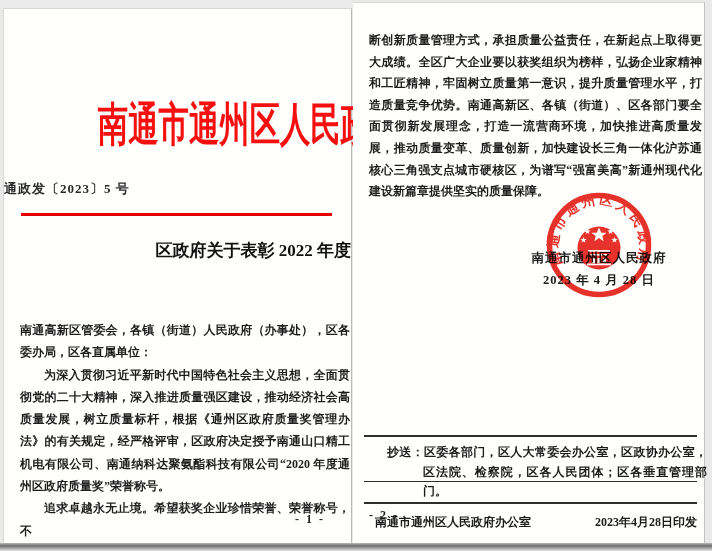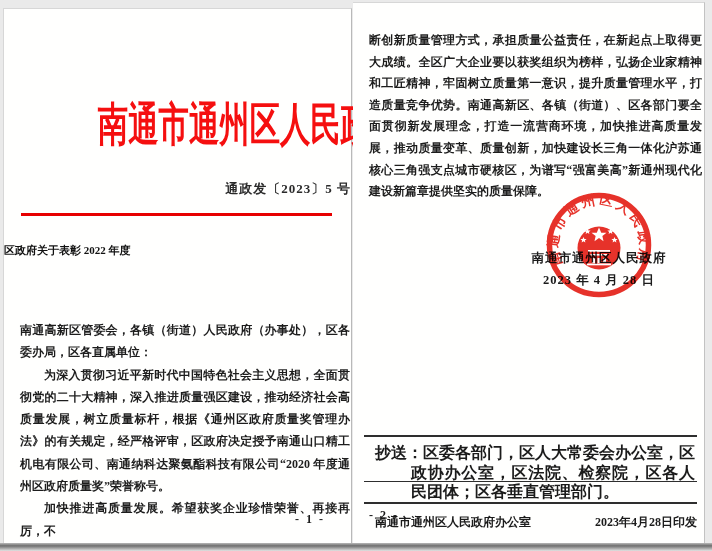--- a/index.html
+++ b/index.html
@@ -16,43 +16,43 @@
   .bottom-shadow { position:absolute; left:0; top:543px; width:712px; height:8px;
     background:linear-gradient(#b9b9b9, #6f6f6f 35%, #c9c9c9 85%, #e2e2e2); }
 
   
   .red-header { position:absolute; top:90px; left:0; width:100%; text-align:center; white-space:nowrap; }
   .red-header span {
     display:inline-block; transform:scaleX(.66); transform-origin:center;
     font-size:46px; line-height:52px; font-weight:bold; color:#f50f0f;
     letter-spacing:0;
   }
-  .doc-number { position:absolute; top:171px; left:0; width:100%; text-align:right;
+  .doc-number { position:absolute; top:171px; left:0; width:100%; text-align:left;
     font-size:13px; font-weight:bold; color:#2a2a2a; letter-spacing:1px; }
   .red-rule { position:absolute; top:204px; left:17px; width:311px; height:3px; background:#e70000; }
-  .doc-title { position:absolute; top:228px; left:0; width:100%; text-align:left;
-    font-size:11px; font-weight:bold; line-height:27px; color:#111; }
+  .doc-title { position:absolute; top:228px; left:0; width:100%; text-align:right;
+    font-size:17px; font-weight:bold; line-height:27px; color:#111; }
   .body-text { font-size:12px; line-height:22.3px; text-align:justify;
     word-break:break-all; font-weight:600; color:#1d1d1d; }
   .left-body { position:absolute; top:310px; left:16px; width:330px; }
   .indent { text-indent:2em; }
   .pn-left { position:absolute; top:503px; right:26px; font-size:12px; font-weight:600; letter-spacing:2px; }
 
   
   .right-body { position:absolute; top:27px; left:16px; width:333px; line-height:21.6px; }
   .signature  { position:absolute; top:247px; left:146px; width:200px; text-align:center;
     font-size:12.5px; font-weight:600; letter-spacing:1px; }
   .sign-date  { position:absolute; top:269px; left:146px; width:200px; text-align:center;
     font-size:12.5px; font-weight:600; letter-spacing:1px; }
   .seal { position:absolute; left:193px; top:189px; width:106px; height:106px;
     mix-blend-mode:multiply; opacity:.92; }
   .foot-rule { position:absolute; left:11px; width:333px; height:2px; background:#2e2e2e; }
   .rule-1 { top:432px; } .rule-2 { top:478px; height:1px; } .rule-3 { top:499px; }
-  .cc-text { position:absolute; top:440px; left:22px; width:320px;
-    font-size:16px; line-height:19.5px; font-weight:600; text-align:justify;
+  .cc-text { position:absolute; top:440px; left:34px; width:320px;
+    font-size:12px; line-height:19.5px; font-weight:600; text-align:justify;
     padding-left:36px; text-indent:-36px; }
   .issuer-row { position:absolute; top:511px; left:22px; width:322px;
     display:flex; justify-content:space-between; font-size:12px; font-weight:600; }
   .pn-right { position:absolute; top:505px; left:16px; font-size:12px; font-weight:600; letter-spacing:2px; }
 </style>
 </head>
 <body>
 
 <div class="stage">
 
@@ -61,21 +61,21 @@
       <span>南通市通州区人民政府文件</span>
     </div>
     <div class="doc-number">通政发〔2023〕5 号</div>
     <div class="red-rule"></div>
     <div class="doc-title">
       <div>区政府关于表彰 2022 年度</div>
     </div>
     <div class="left-body body-text">
       <p>南通高新区管委会，各镇（街道）人民政府（办事处），区各委办局，区各直属单位：</p>
       <p class="indent">为深入贯彻习近平新时代中国特色社会主义思想，全面贯彻党的二十大精神，深入推进质量强区建设，推动经济社会高质量发展，树立质量标杆，根据《通州区政府质量奖管理办法》的有关规定，经严格评审，区政府决定授予南通山口精工机电有限公司、南通纳科达聚氨酯科技有限公司“2020 年度通州区政府质量奖”荣誉称号。</p>
-      <p class="indent">加快推进高质量发展。希望获奖企业珍惜荣誉、再接再厉，不</p>
+      <p class="indent">追求卓越永无止境。希望获奖企业珍惜荣誉、荣誉称号，不</p>
     </div>
     <div class="pn-left">- 1 -</div>
   </div>
 
   <div class="page page-right">
     <div class="right-body body-text">
       <p>断创新质量管理方式，承担质量公益责任，在新起点上取得更大成绩。全区广大企业要以获奖组织为榜样，弘扬企业家精神和工匠精神，牢固树立质量第一意识，提升质量管理水平，打造质量竞争优势。南通高新区、各镇（街道）、区各部门要全面贯彻新发展理念，打造一流营商环境，加快推进高质量发展，推动质量变革、质量创新，加快建设长三角一体化沪苏通核心三角强支点城市硬核区，为谱写“强富美高”新通州现代化建设新篇章提供坚实的质量保障。</p>
     </div>
 
     <div class="signature">南通市通州区人民政府</div>

